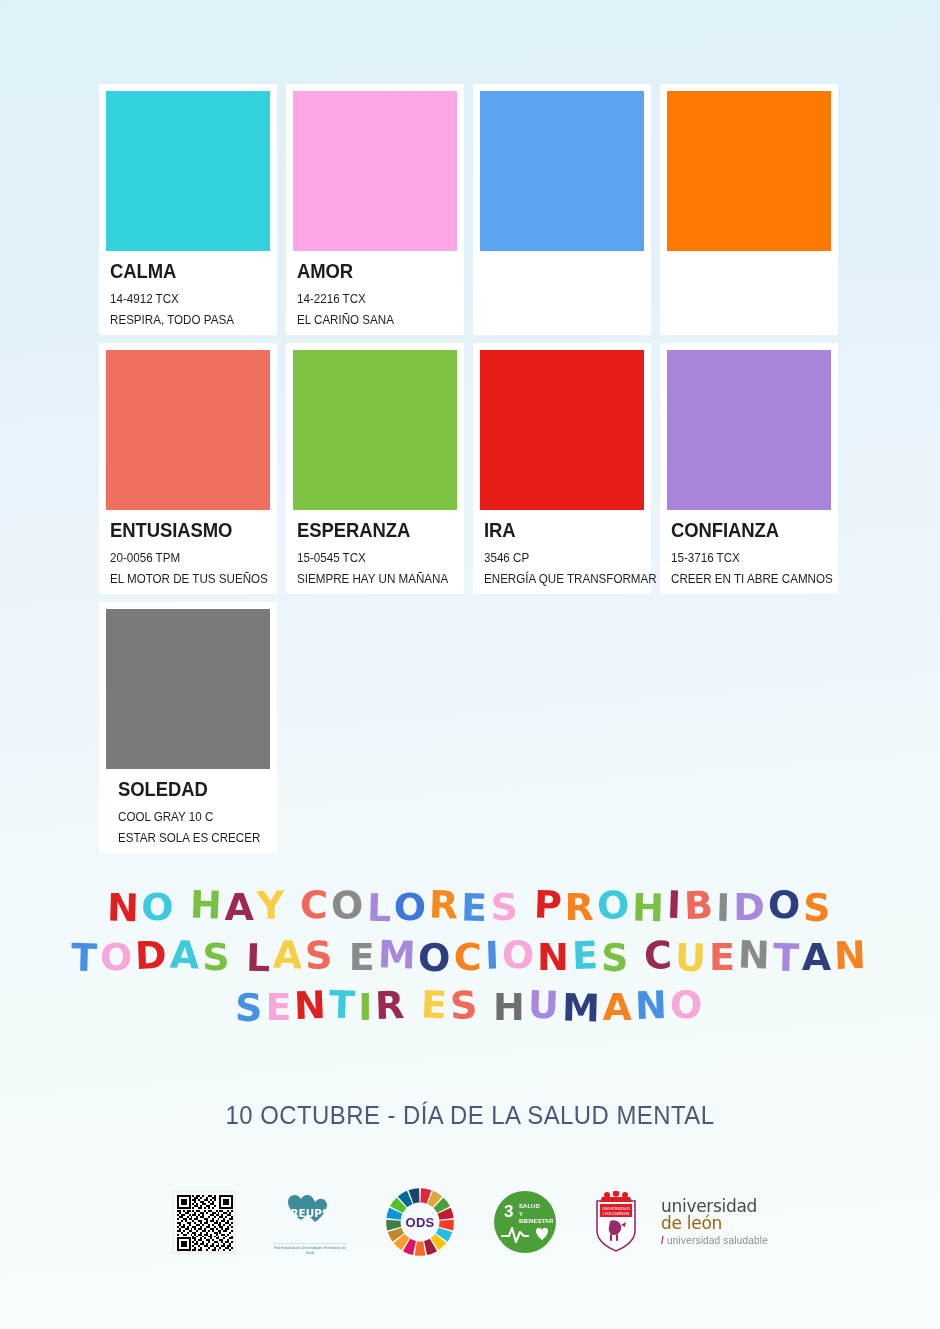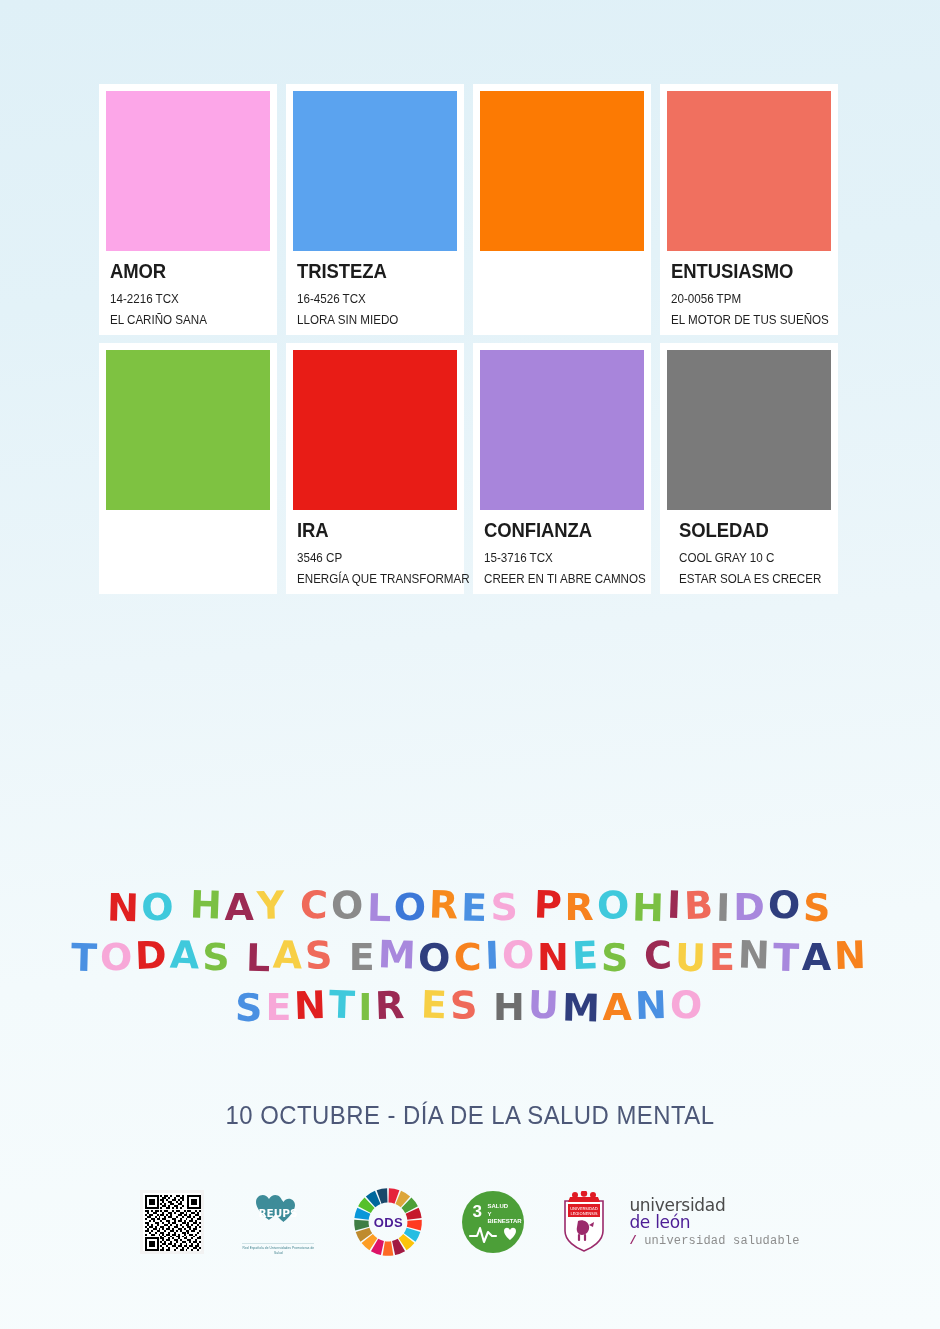--- a/index.html
+++ b/index.html
@@ -191,67 +191,75 @@
   .ule-text { line-height: 1.02; }
   .ule-t1 {
     font-family: "DejaVu Sans", sans-serif;
     font-size: 17px;
     color: #4a4a4a;
     letter-spacing: -0.3px;
   }
   .ule-t2 {
     font-family: "DejaVu Sans", sans-serif;
     font-size: 17px;
-    color: #4c1d95;
+    color: #a16207;
     letter-spacing: -0.3px;
   }
   .ule-t3 {
-    font-family: Liberation Mono, monospace;
-    font-size: 12px;
+    font-family: Liberation Sans, sans-serif;
+    font-size: 10px;
     color: #8d8d8d;
     margin-top: 3px;
     letter-spacing: .2px;
   }
   .ule-t3 .slash { color: #9b2a6b; font-weight: 700; }
 </style>
 </head>
 <body>
 
 <div id="poster">
 
   <div class="grid" id="grid">
+      <div class="card">
+        <div class="swatch" style="background: rgb(51, 209, 219);"></div>
+        <div class="card-body">
+          <div class="emotion">CALMA</div>
+          <div class="code">14-4912 TCX</div>
+          <div class="motto">RESPIRA, TODO PASA</div>
+        </div>
+      </div>
       <div class="card">
         <div class="swatch" style="background: rgb(252, 166, 232);"></div>
         <div class="card-body">
           <div class="emotion">AMOR</div>
           <div class="code">14-2216 TCX</div>
           <div class="motto">EL CARIÑO SANA</div>
         </div>
       </div>
       <div class="card">
         <div class="swatch" style="background: rgb(91, 163, 239);"></div>
-        <div class="card-body">
-          <div class="emotion">TRISTEZA</div>
-          <div class="code">16-4526 TCX</div>
-          <div class="motto">LLORA SIN MIEDO</div>
-        </div>
       </div>
       <div class="card">
         <div class="swatch" style="background: rgb(252, 122, 3);"></div>
       </div>
       <div class="card">
         <div class="swatch" style="background: rgb(240, 112, 95);"></div>
         <div class="card-body">
           <div class="emotion">ENTUSIASMO</div>
           <div class="code">20-0056 TPM</div>
           <div class="motto">EL MOTOR DE TUS SUEÑOS</div>
         </div>
       </div>
       <div class="card">
         <div class="swatch" style="background: rgb(126, 194, 65);"></div>
+        <div class="card-body">
+          <div class="emotion">ESPERANZA</div>
+          <div class="code">15-0545 TCX</div>
+          <div class="motto">SIEMPRE HAY UN MAÑANA</div>
+        </div>
       </div>
       <div class="card">
         <div class="swatch" style="background: rgb(232, 28, 22);"></div>
         <div class="card-body">
           <div class="emotion">IRA</div>
           <div class="code">3546 CP</div>
           <div class="motto">ENERGÍA QUE TRANSFORMAR</div>
         </div>
       </div>
       <div class="card">

